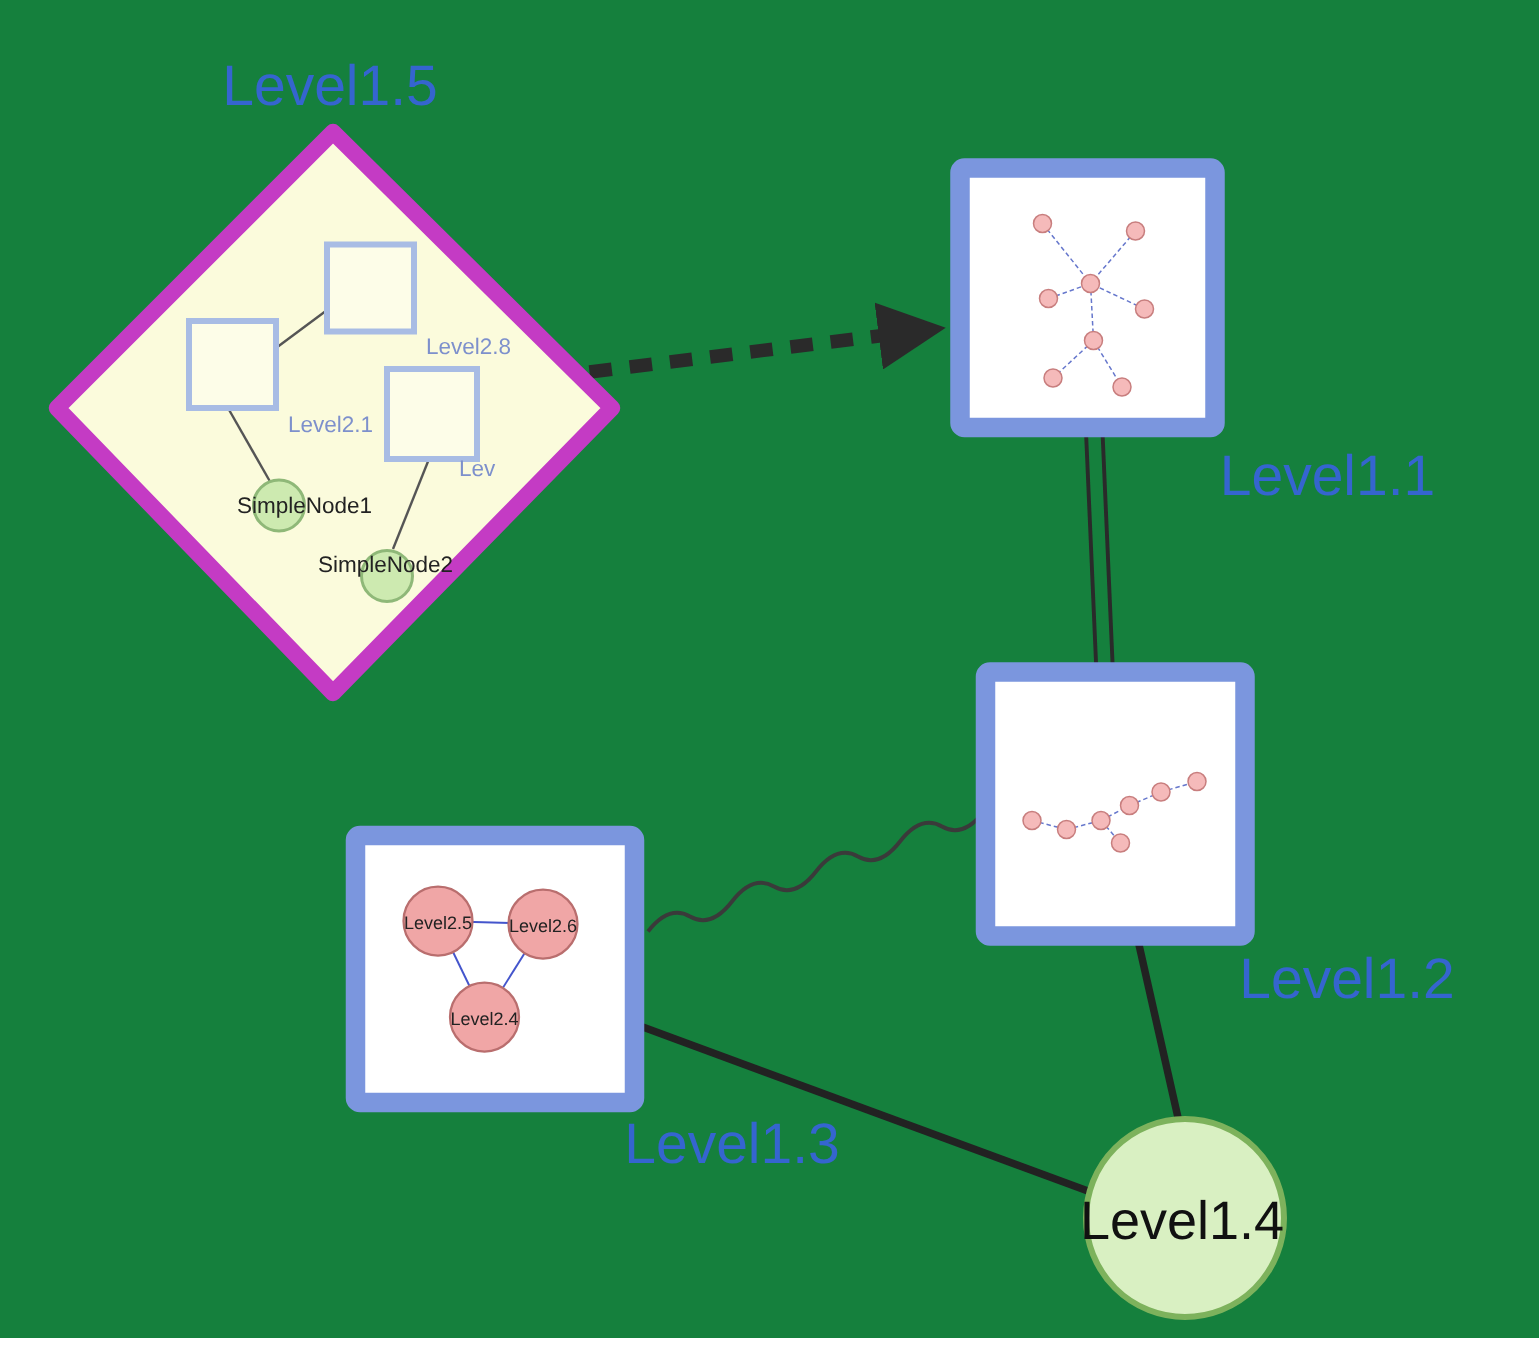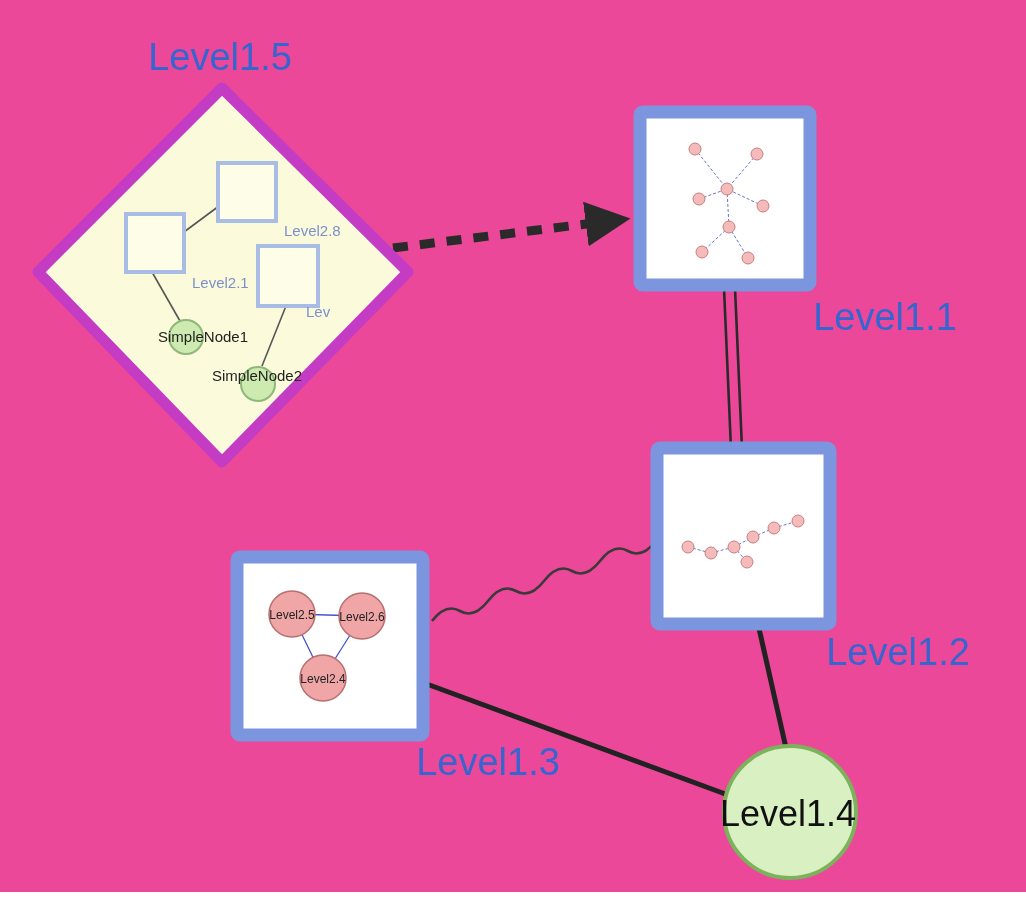--- a/index.html
+++ b/index.html
@@ -1,19 +1,19 @@
 <!DOCTYPE html>
 <html><head>
 <meta charset="utf-8">
 <style>
   html,body{margin:0;padding:0;background:#ffffff;}
   .stage{
     position:relative;
     width:1026px;height:892px;
-    background:#ec4899;
+    background:#15803d;
     font-family:"Liberation Sans", sans-serif;
     overflow:hidden;
   }
   svg{display:block;}
   text{font-family:"Liberation Sans", sans-serif;}
   .big-label{font-size:38px;fill:#3565cf;}
   .big-label-dark{font-size:36px;fill:#111111;}
   .mid-label-blue{font-size:15px;fill:#7d90cc;}
   .small-label-dark{font-size:15px;fill:#222222;}
   .tiny-label-dark{font-size:12px;fill:#222222;}

